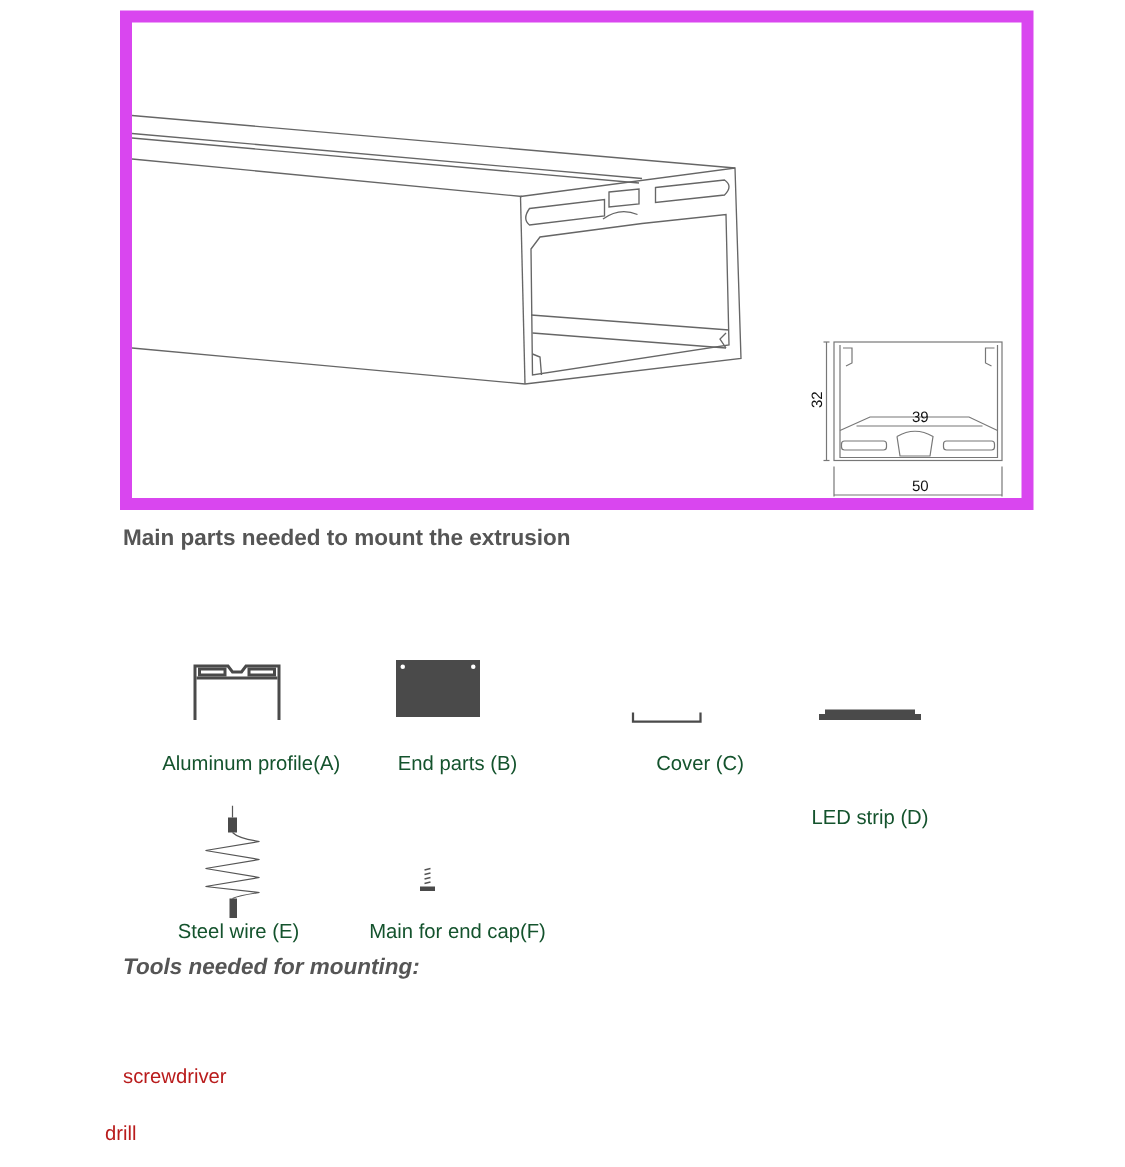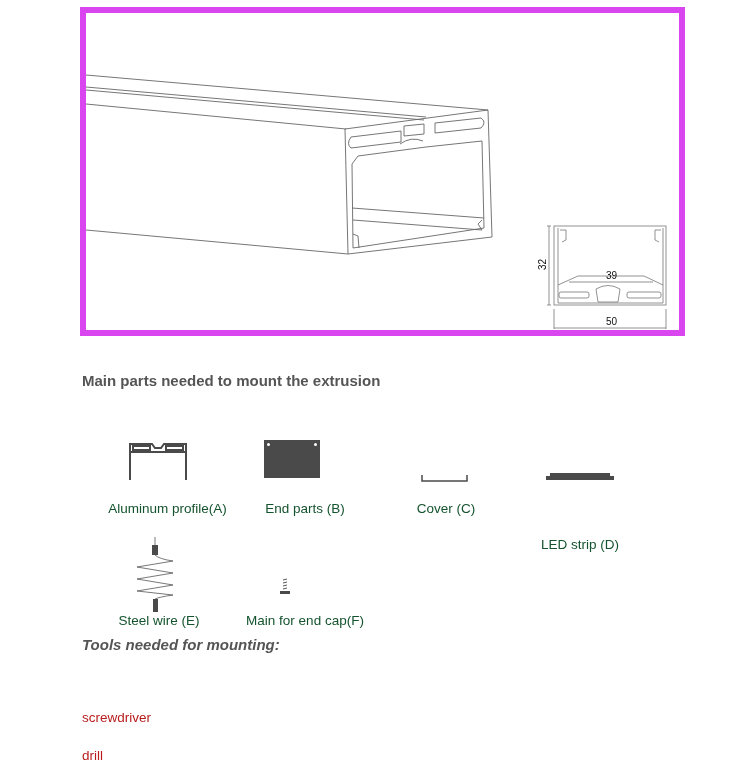--- a/index.html
+++ b/index.html
@@ -1,20 +1,20 @@
 <!DOCTYPE html>
 <html><head>
 <meta charset="utf-8">
 <style>
   html, body { margin: 0; padding: 0; background: #ffffff; }
   body { width: 750px; height: 778px; position: relative; overflow: hidden;
          font-family: "Liberation Sans", sans-serif; color: #111; }
   .abs { position: absolute; }
   .frame { left: 80px; top: 7px; width: 593px; height: 317px;
-           border: 6px solid #d946ef; box-sizing: content-box; }
+           border: 8px solid #d946ef; box-sizing: content-box; }
   .frame svg { position: absolute; left: 0; top: 0; }
   .heading { font-weight: bold; font-size: 15px; color: #555; white-space: nowrap; }
   .label { font-size: 13.5px; color: #14532d; white-space: nowrap; text-align: center; }
   .tool { font-size: 13.5px; color: #b91c1c; white-space: nowrap; }
   .dim { font-size: 10px; fill: #111; font-family: "Liberation Sans", sans-serif; }
 </style>
 </head>
 <body>
 
 <div class="abs frame">
@@ -61,42 +61,42 @@
       <line x1="548" y1="305" x2="548" y2="325"></line>
       <line x1="660" y1="305" x2="660" y2="325"></line>
       <line x1="548" y1="324" x2="660" y2="324"></line>
     </g>
     <text class="dim" x="540" y="266" transform="rotate(-90 540 266)">32</text>
     <text class="dim" x="600" y="275">39</text>
     <text class="dim" x="600" y="321">50</text>
   </svg>
 </div>
 
-<div class="abs heading" style="left:82px; top:372px;text-align:right;">Main parts needed to mount the extrusion</div>
+<div class="abs heading" style="left:82px; top:350px;text-align:right;">Main parts needed to mount the extrusion</div>
 
 <svg class="abs" style="left:128px; top:440px;" width="60" height="42">
   <g fill="none" stroke="#4a4a4a" stroke-width="2">
     <path d="M2 40 L2 4 L24 4 L27 8 L33 8 L36 4 L58 4 L58 40"></path>
     <line x1="3" y1="12" x2="57" y2="12"></line>
     <rect x="5" y="6" width="17" height="4"></rect>
     <rect x="38" y="6" width="17" height="4"></rect>
   </g>
 </svg>
 <div class="abs label" style="left:100px; top:501px; width:135px;">Aluminum profile(A)</div>
 
 <div class="abs" style="left:264px; top:440px; width:56px; height:38px; background:#4a4a4a;">
   <span class="abs" style="left:3px; top:3px; width:3px; height:3px; background:#fff; border-radius:50%;"></span>
   <span class="abs" style="right:3px; top:3px; width:3px; height:3px; background:#fff; border-radius:50%;"></span>
 </div>
 <div class="abs label" style="left:250px; top:501px; width:110px;">End parts (B)</div>
 
 <svg class="abs" style="left:420px; top:473px;" width="50" height="12">
   <path d="M2 2 L2 8 L47 8 L47 2" fill="none" stroke="#4a4a4a" stroke-width="1.5"></path>
 </svg>
-<div class="abs label" style="left:396px; top:501px; width:100px;">Cover (C)</div>
+<div class="abs label" style="left:396px; top:501px; width:100px;text-align:right;">Cover (C)</div>
 
 <svg class="abs" style="left:545px; top:471px;" width="70" height="12">
   <rect x="5" y="2" width="60" height="4" fill="#4a4a4a"></rect>
   <rect x="1" y="5" width="68" height="4" fill="#4a4a4a"></rect>
 </svg>
 <div class="abs label" style="left:530px; top:501px; width:100px;margin-top:36px;">LED strip (D)</div>
 
 <svg class="abs" style="left:133px; top:537px;" width="45" height="76">
   <g fill="none" stroke="#555" stroke-width="0.8">
     <line x1="22" y1="0" x2="22" y2="8"></line>
@@ -113,13 +113,13 @@
     <line x1="5" y1="5" x2="9" y2="4"></line>
     <line x1="5" y1="8" x2="9" y2="7"></line>
     <line x1="5" y1="11" x2="9" y2="10"></line>
   </g>
   <rect x="2" y="13" width="10" height="3" fill="#4a4a4a"></rect>
 </svg>
 <div class="abs label" style="left:230px; top:613px; width:150px;">Main for end cap(F)</div>
 
 <div class="abs heading" style="left:82px; top:636px;font-style:italic;">Tools needed for mounting:</div>
 <div class="abs tool" style="left:82px; top:710px;">screwdriver</div>
-<div class="abs tool" style="left:82px; top:748px;">drill</div>
+<div class="abs tool" style="left:70px; top:748px;">drill</div>
 
 </body></html>

